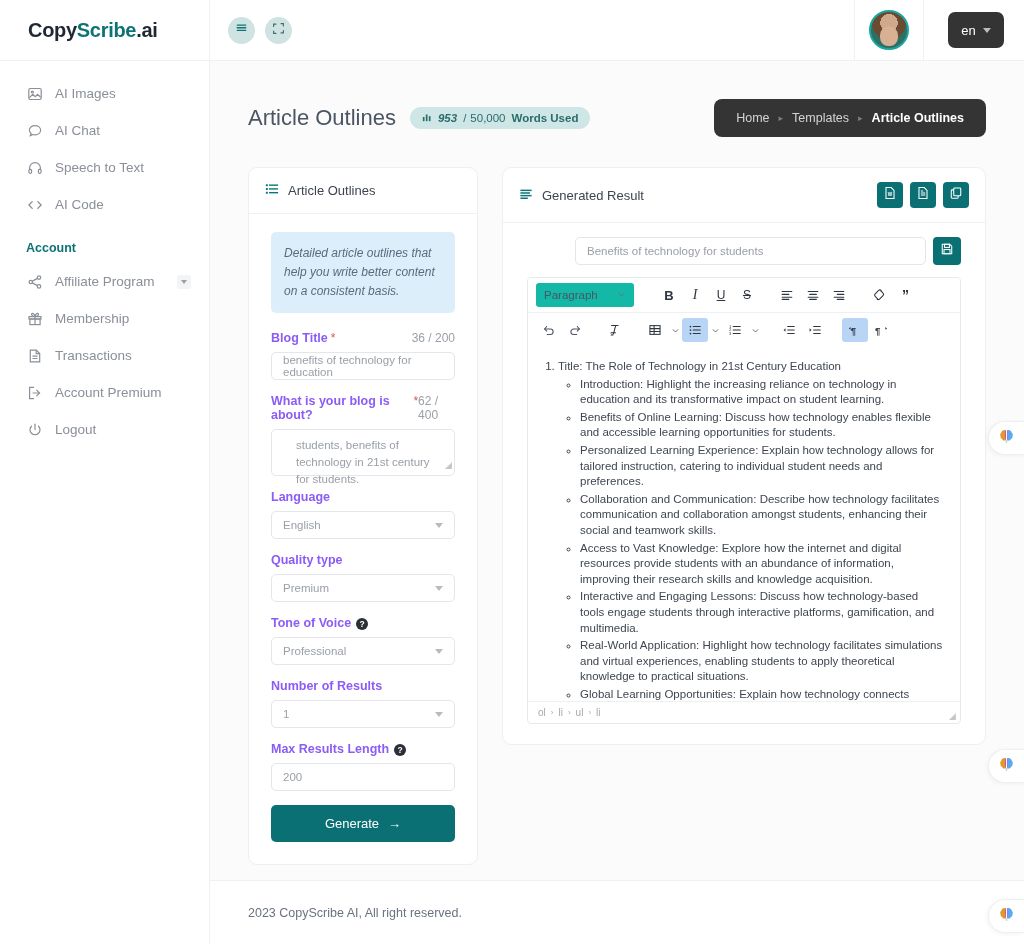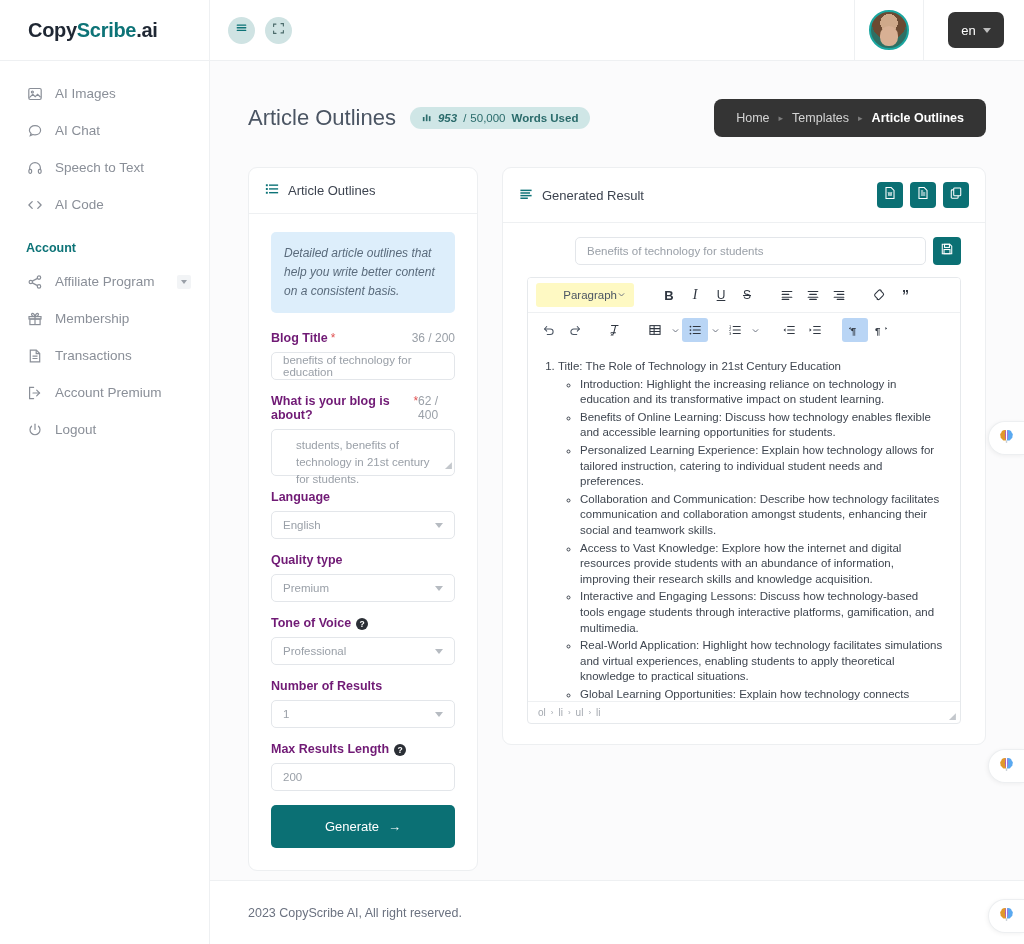--- a/index.html
+++ b/index.html
@@ -106,39 +106,39 @@
     display: flex; align-items: center; gap: 9px; padding: 14px 16px;
     border-bottom: 1px solid #eef0f2; font-size: 13px; color: #3d4450;
   }
   .card-body { padding: 18px 22px 22px 22px; }
   .info-box {
     background: #ddeefb; color: #5a6b7c; font-size: 12px; line-height: 19px;
     border-radius: 5px; padding: 12px 13px; margin-bottom: 18px; font-style: italic;
   }
   .field { margin-bottom: 14px; }
   .field-label-row { display: flex; align-items: baseline; margin-bottom: 7px; }
-  .field-label { font-size: 12.5px; color: #701a75; font-weight: bold; }
+  .field-label { font-size: 12.5px; color: #8b5cf6; font-weight: bold; }
   .req { color: #e05252; margin-left: 3px; font-size: 12px; }
   .counter { margin-left: auto; font-size: 12px; color: #9aa0a8; }
   .input, .textarea, .select {
     width: 100%; border: 1px solid #e3e6ea; border-radius: 5px; background: #fff;
     font-size: 11.5px; color: #9aa0a8; font-family: inherit;
     padding: 0 11px; height: 28px; display: flex; align-items: center;
   }
   .textarea { height: 47px; padding: 7px 24px; line-height: 17px; align-items: flex-start; position: relative; display: block; }
   .textarea .rs { position: absolute; right: 2px; bottom: 1px; color: #c3c7cc; font-size: 9px; }
   .select { justify-content: space-between; cursor: pointer; }
   .select .sel-caret { width: 0; height: 0; border-left: 4px solid transparent; border-right: 4px solid transparent; border-top: 5px solid #b6bbc1; }
   .help-ico {
     display: inline-flex; width: 12px; height: 12px; border-radius: 50%;
     background: #2b2f36; color: #fff; font-size: 8.5px; align-items: center;
     justify-content: center; margin-left: 5px; font-weight: bold; vertical-align: 1px;
   }
   .generate-btn {
-    width: 100%; height: 43px; background: #0b7074; color: #fff; border: none;
+    width: 100%; height: 37px; background: #0b7074; color: #fff; border: none;
     border-radius: 5px; font-size: 13px; font-family: inherit; margin-top: 10px;
     display: flex; align-items: center; justify-content: center; gap: 9px; cursor: pointer;
   }
 
   
   .right-card { flex: 1; }
   .rc-head { display: flex; align-items: center; padding: 14px 16px; border-bottom: 1px solid #eef0f2; }
   .rc-title { display: flex; align-items: center; gap: 9px; font-size: 13px; color: #3d4450; }
   .rc-actions { margin-left: auto; display: flex; gap: 7px; }
   .sq-btn {
@@ -154,22 +154,22 @@
   }
   .tb-row.r1 { border-bottom: 1px solid #eef0f2; }
   .tb-btn {
     width: 26px; height: 24px; display: flex; align-items: center; justify-content: center;
     color: #2f3640; font-size: 13px; cursor: pointer; border-radius: 3px;
   }
   .tb-btn.active { background: #b9d5f5; }
   .tb-split { width: 14px; height: 24px; display: flex; align-items: center; justify-content: center; color: #6b7280; font-size: 9px; cursor: pointer; }
   .tb-gap { width: 14px; }
   .para-select {
-    background: #fef9c3; border-radius: 3px; height: 24px; width: 98px;
-    display: flex; align-items: center; justify-content: flex-end;
+    background: #14b8a6; border-radius: 3px; height: 24px; width: 98px;
+    display: flex; align-items: center; justify-content: space-between;
     padding: 0 8px; font-size: 11.5px; color: #4b5563; cursor: pointer; margin-right: 8px;
   }
   .edit-area {
     height: 354px; padding: 12px 16px 12px 8px; font-size: 11.5px; color: #3f4650;
     line-height: 15.6px; overflow: hidden; background: #fff;
   }
   .edit-area ol { padding-left: 22px; }
   .edit-area ol > li { margin-bottom: 2px; }
   .edit-area ul { list-style-type: circle; padding-left: 22px; margin-top: 2px; }
   .edit-area ul > li { margin-bottom: 2px; }

